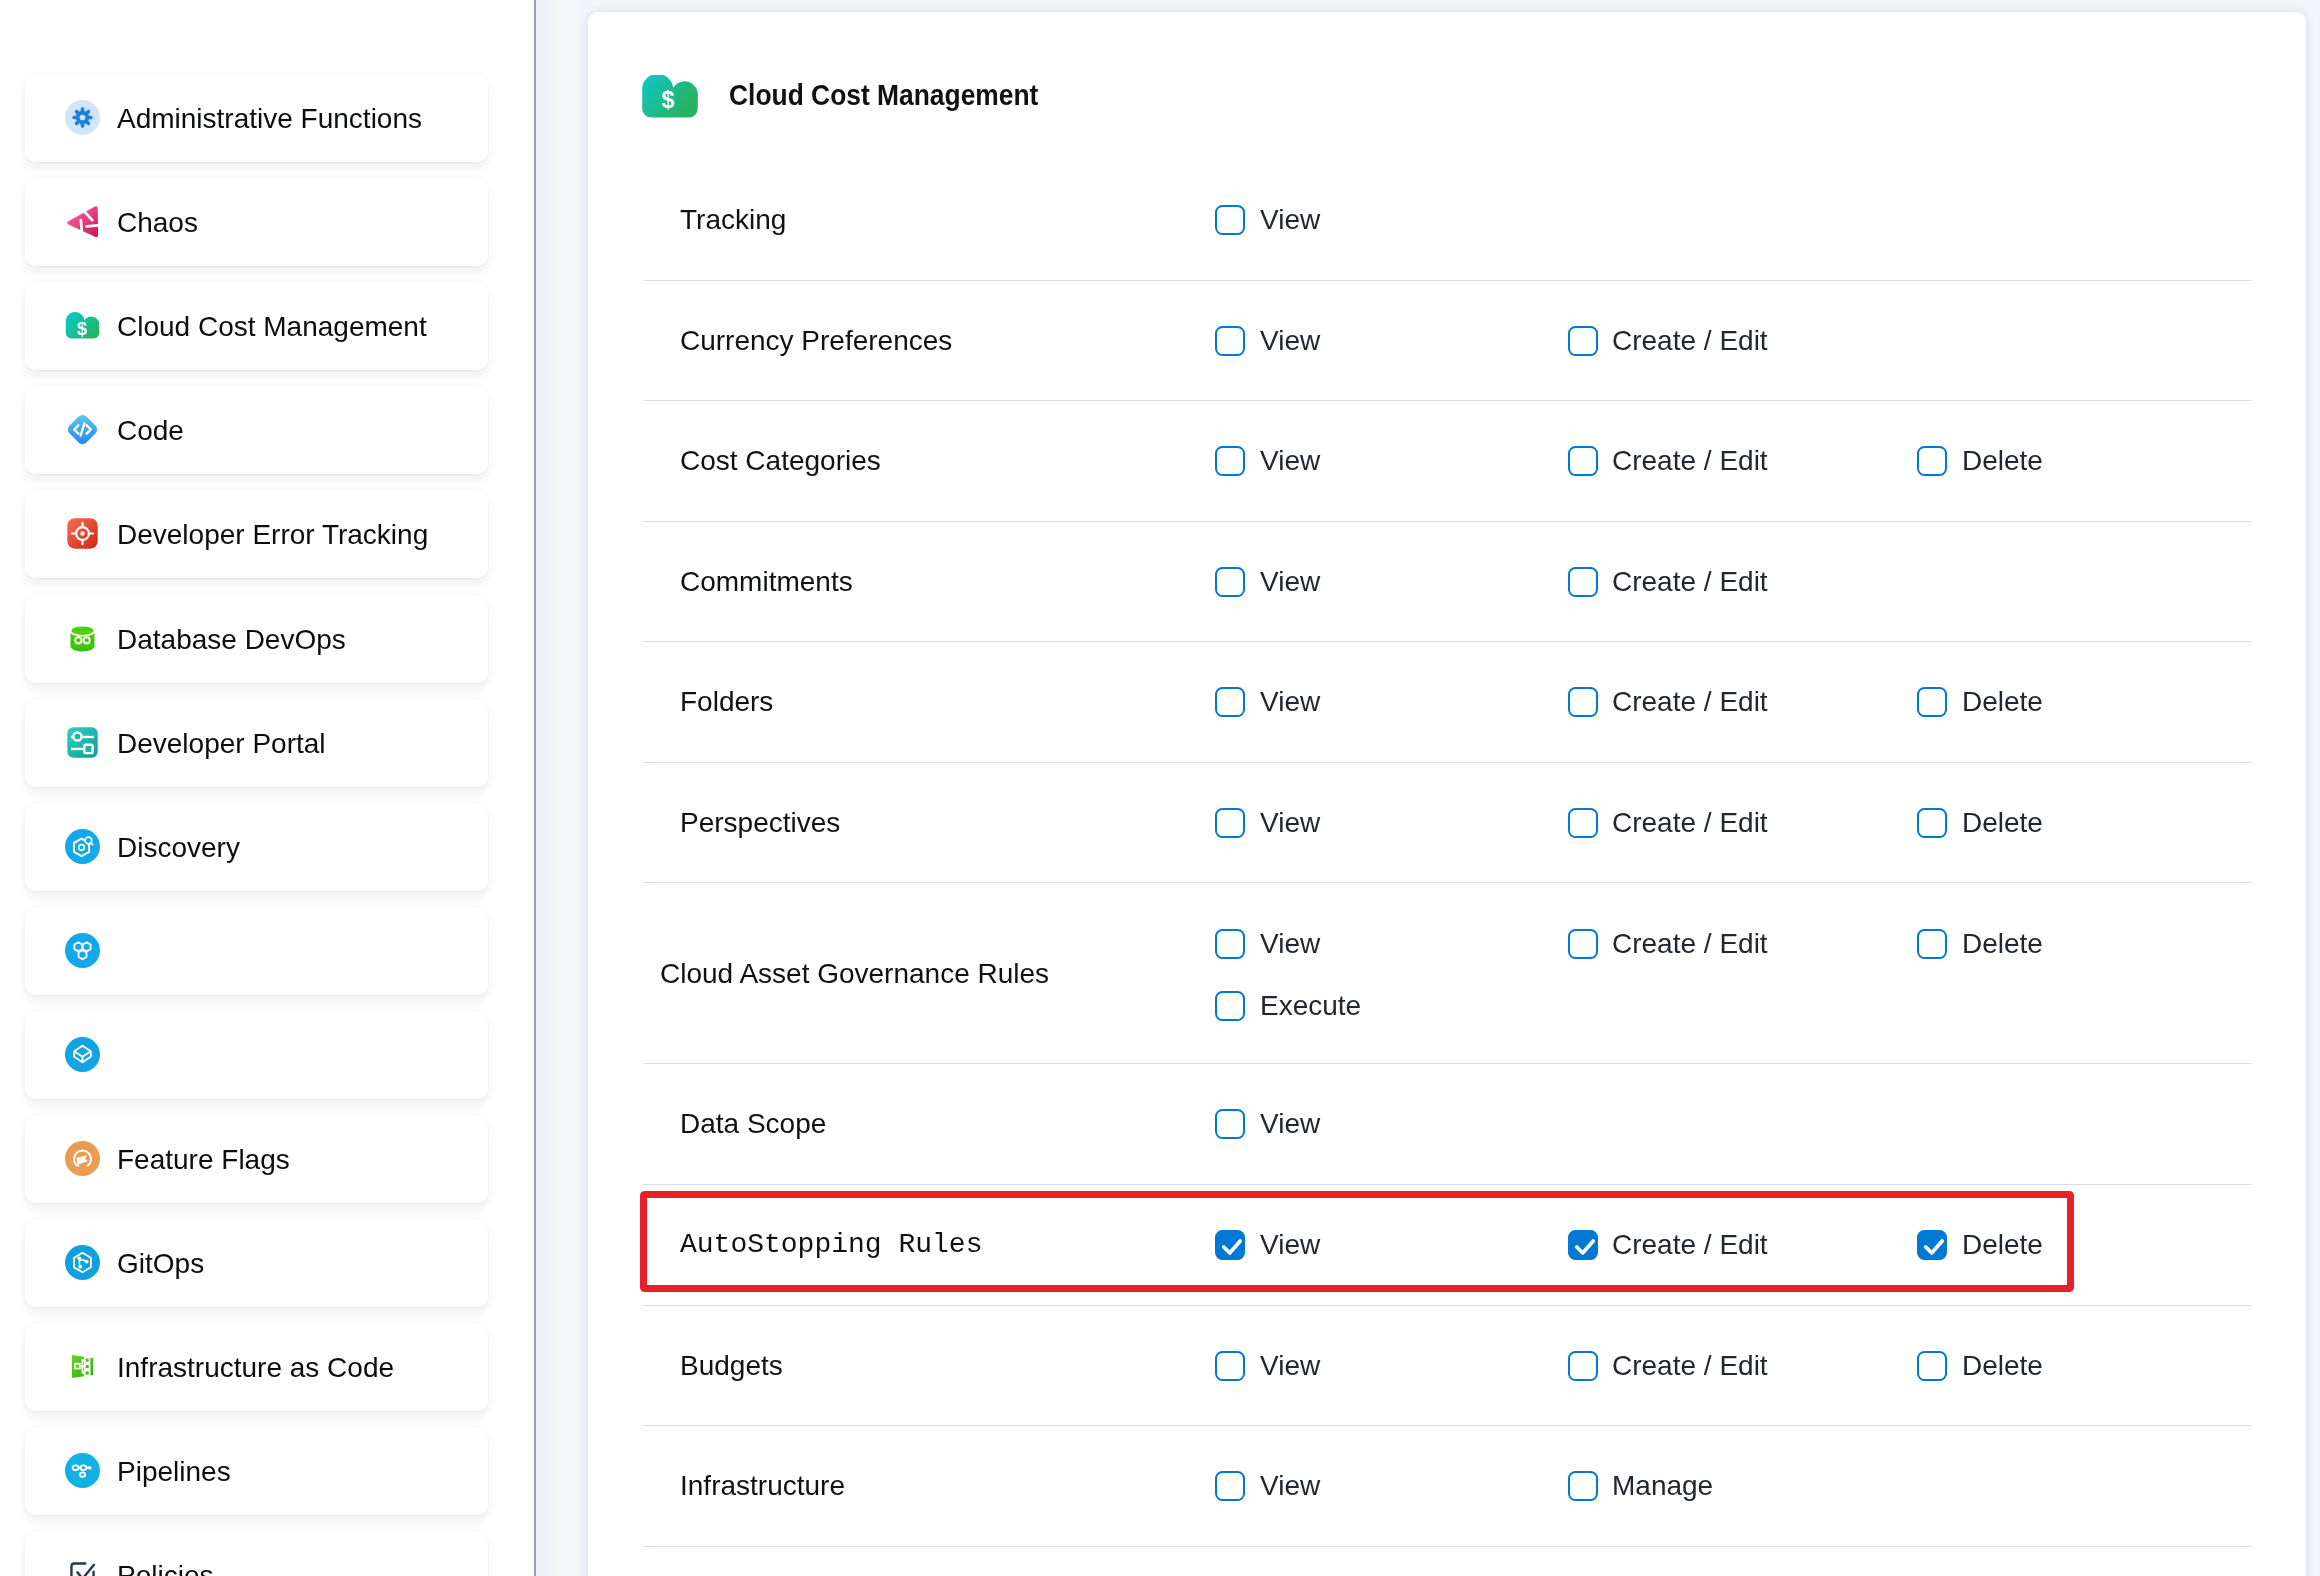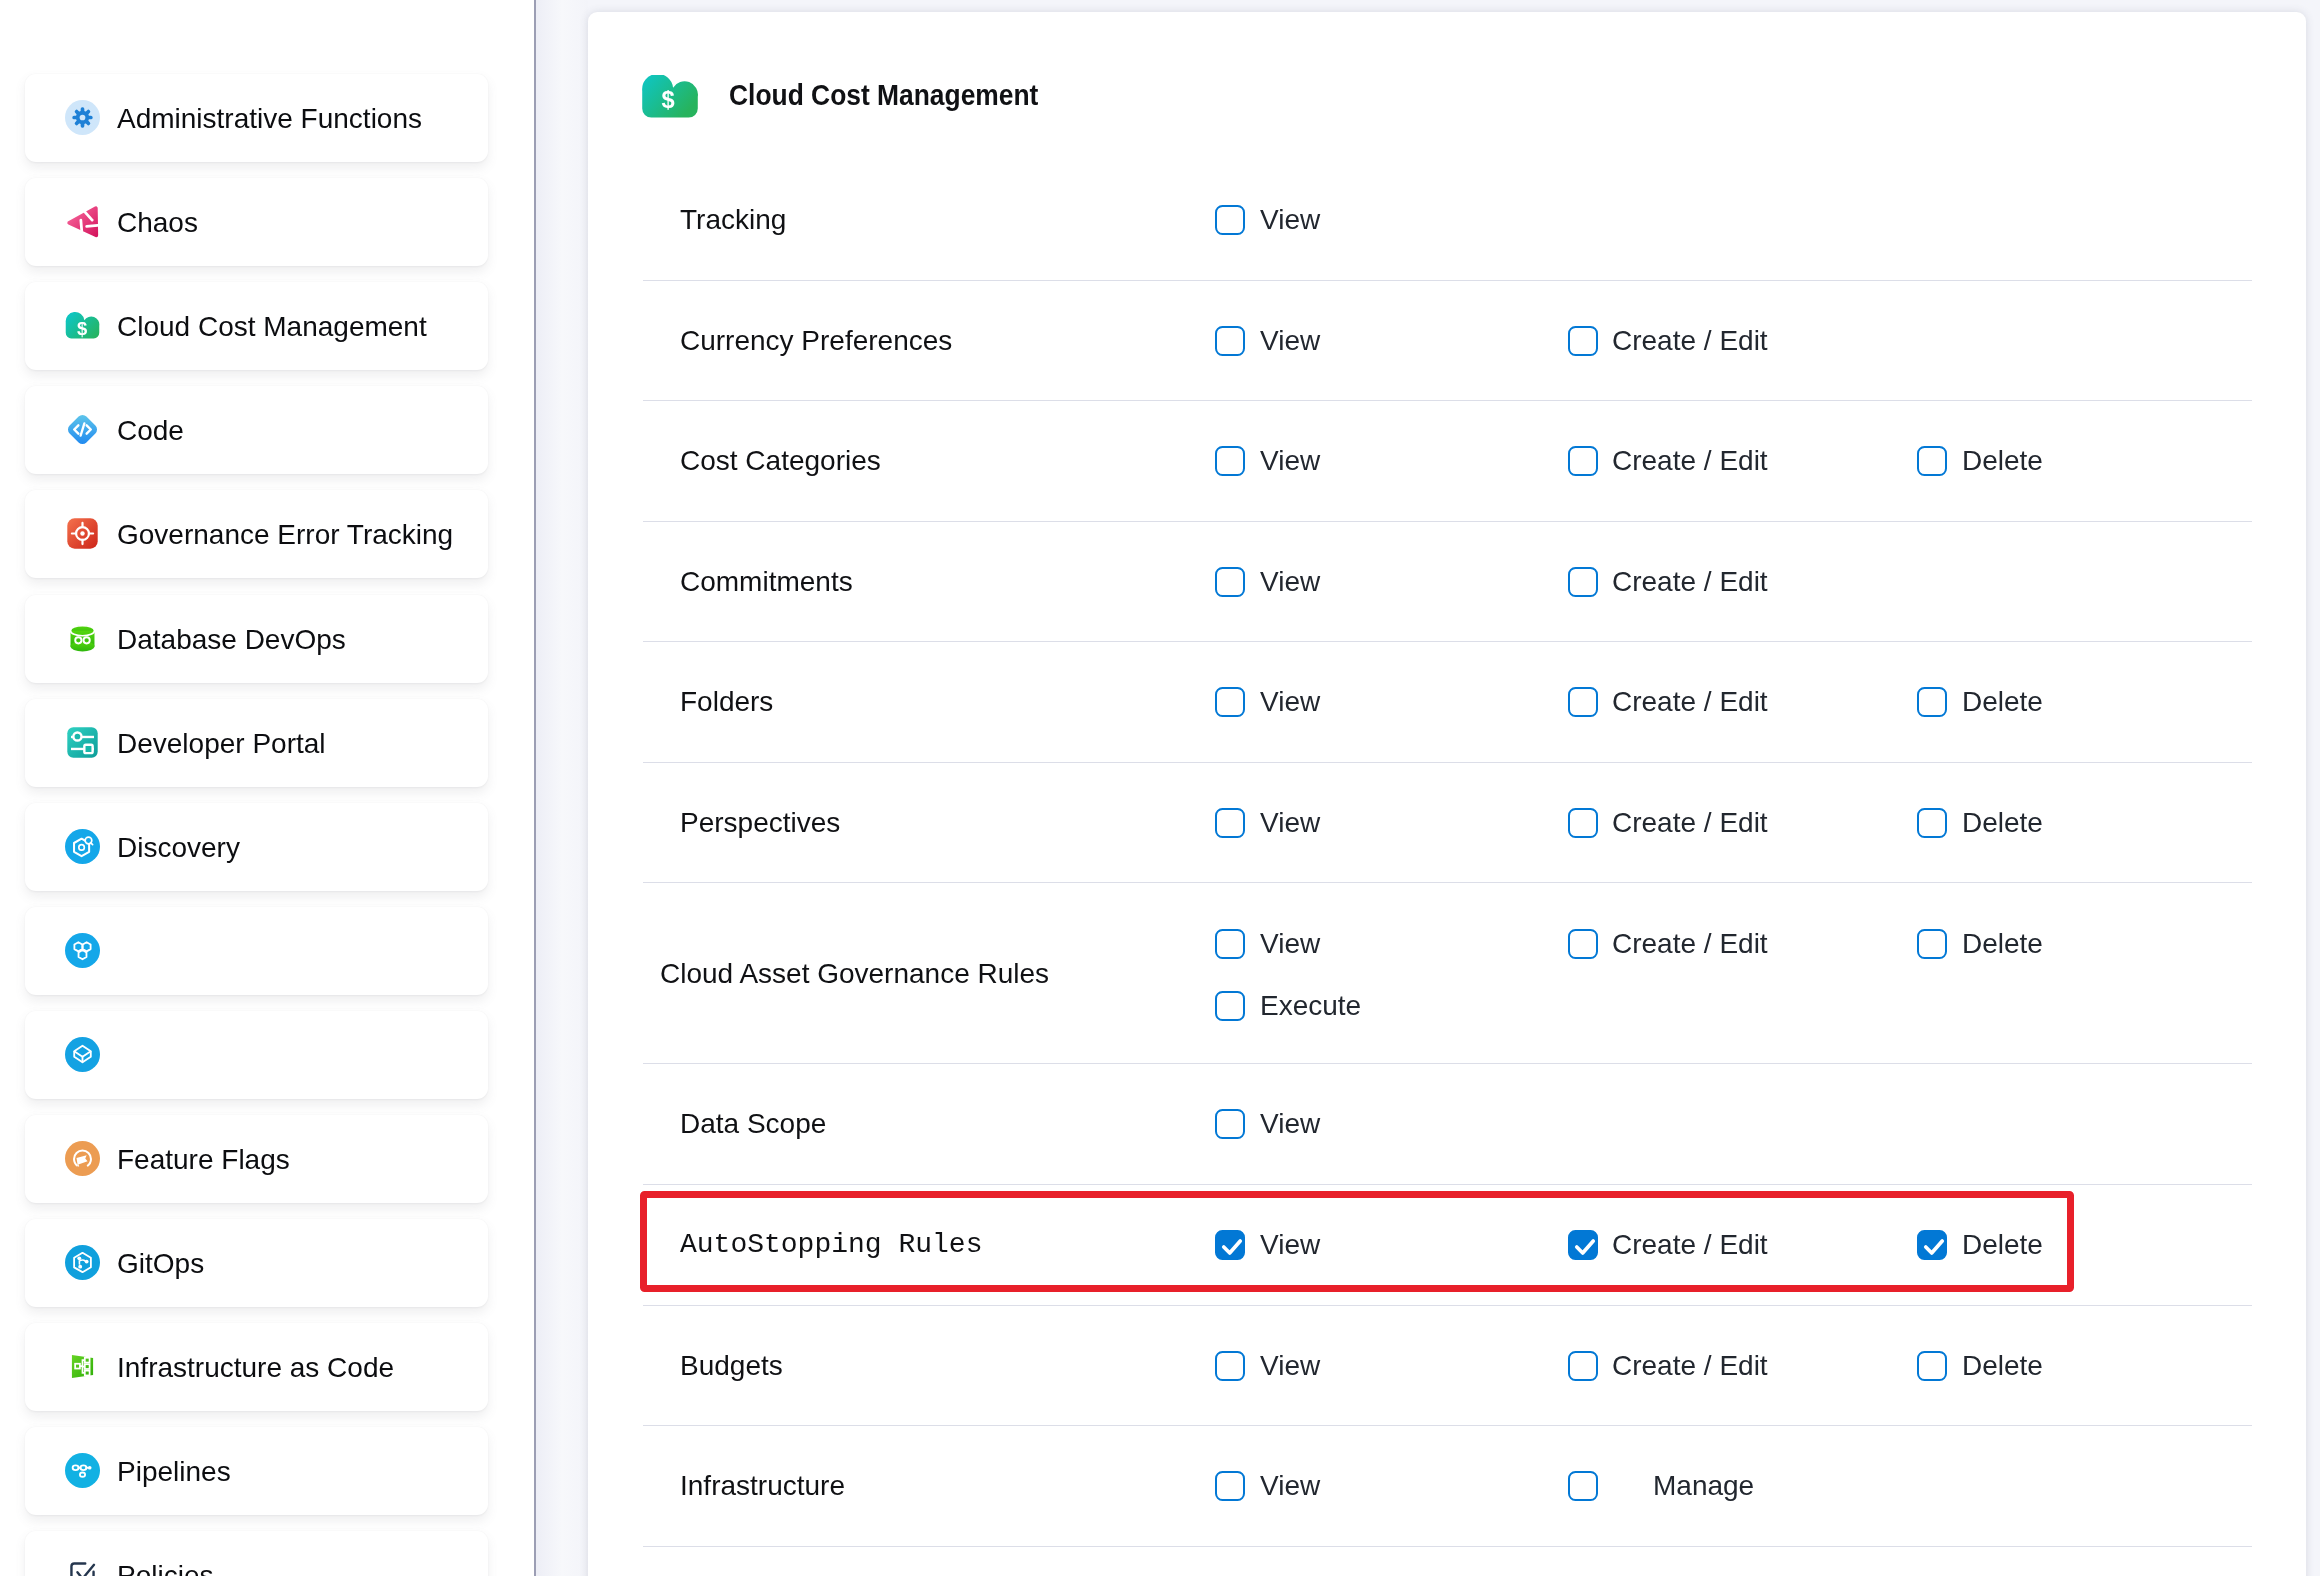--- a/index.html
+++ b/index.html
@@ -105,21 +105,21 @@
         <rect x="2.5" y="2.5" width="33" height="33" rx="8" fill="url(#gce)"></rect>
         <g stroke="#fff" stroke-width="2.4" fill="none" stroke-linecap="round">
           <circle cx="19" cy="19" r="7"></circle>
           <line x1="19" y1="7.5" x2="19" y2="12"></line>
           <line x1="19" y1="26" x2="19" y2="30.5"></line>
           <line x1="7.5" y1="19" x2="12" y2="19"></line>
           <line x1="26" y1="19" x2="30.5" y2="19"></line>
         </g>
         <circle cx="19" cy="19" r="2.4" fill="#fff"></circle>
       </svg></div>
-    <div class="lb">Governance Error Tracking</div>
+    <div class="lb">Developer Error Tracking</div>
   </div>
 <div class="abs card" style="top:595px">
     <div class="ic"><svg width="35" height="35" viewBox="0 0 38 38">
         <defs>
           <linearGradient id="gdb" x1="0" y1="0" x2="0" y2="1">
             <stop offset="0" stop-color="#55d60e"></stop>
             <stop offset="1" stop-color="#2eb70d"></stop>
           </linearGradient>
         </defs>
         <g fill="url(#gdb)">
@@ -340,14 +340,14 @@
 <div class="abs cblabel" style="left:1260px; top:1350px; line-height:32px;">View</div>
 <div class="abs cb" style="left:1568px; top:1351px"></div>
 <div class="abs cblabel" style="left:1612px; top:1350px; line-height:32px;">Create / Edit</div>
 <div class="abs cb" style="left:1917px; top:1351px"></div>
 <div class="abs cblabel" style="left:1962px; top:1350px; line-height:32px;">Delete</div>
 <div class="abs row" style="top:1426px; height:121px"></div>
 <div class="abs rlabel" style="left:680px; top:1470px; line-height:32px;">Infrastructure</div>
 <div class="abs cb" style="left:1215px; top:1471px"></div>
 <div class="abs cblabel" style="left:1260px; top:1470px; line-height:32px;">View</div>
 <div class="abs cb" style="left:1568px; top:1471px"></div>
-<div class="abs cblabel" style="left:1612px; top:1470px; line-height:32px;margin-left:41px;">Manage</div>
+<div class="abs cblabel" style="left:1612px; top:1470px; line-height:32px;">Manage</div>
 <div class="abs" id="redbox"></div>
 
 </body></html>

